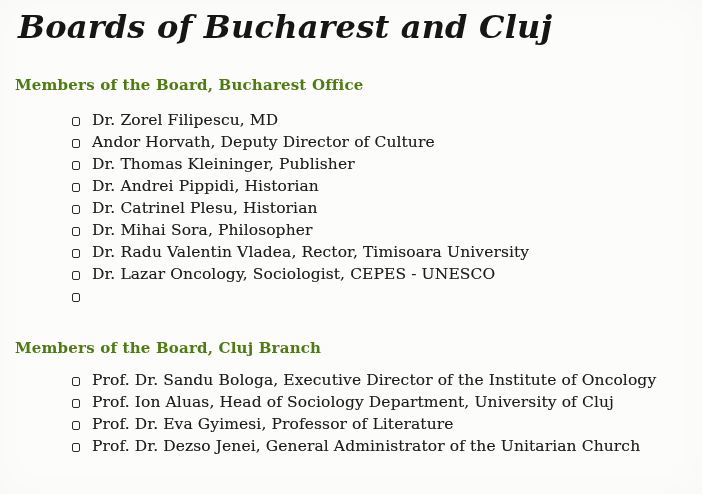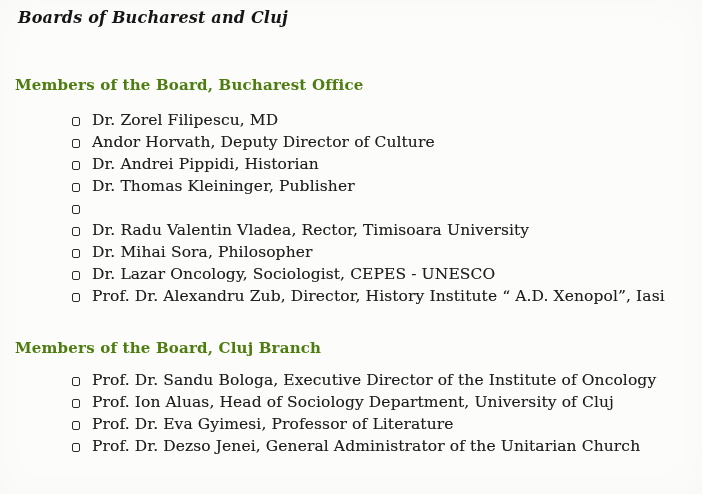--- a/index.html
+++ b/index.html
@@ -15,21 +15,21 @@
     overflow: hidden;
     font-family: "DejaVu Serif", serif;
     color: #1c1c1c;
     
     box-shadow: inset 0 0 40px rgba(0,0,0,0.02);
   }
   .doc-title {
     position: absolute;
     left: 18px;
     top: 8px;
-    font-size: 16px;
+    font-size: 32px;
     font-weight: bold;
     font-style: italic;
     letter-spacing: 0.2px;
     white-space: nowrap;
     color: #161616;
   }
   .section-heading {
     position: absolute;
     left: 15px;
     font-size: 15px;
@@ -86,44 +86,44 @@
     <li>
       <span class="bullet"></span>
       <span class="member-text">Dr. Zorel Filipescu, MD</span>
     </li>
     <li>
       <span class="bullet"></span>
       <span class="member-text">Andor Horvath, Deputy Director of Culture</span>
     </li>
     <li>
       <span class="bullet"></span>
+      <span class="member-text">Dr. Thomas Kleininger, Publisher</span>
+    </li>
+    <li>
+      <span class="bullet"></span>
       <span class="member-text">Dr. Andrei Pippidi, Historian</span>
     </li>
     <li>
       <span class="bullet"></span>
-      <span class="member-text">Dr. Thomas Kleininger, Publisher</span>
+      <span class="member-text">Dr. Catrinel Plesu, Historian</span>
     </li>
     <li>
       <span class="bullet"></span>
+      <span class="member-text">Dr. Mihai Sora, Philosopher</span>
     </li>
     <li>
       <span class="bullet"></span>
       <span class="member-text">Dr. Radu Valentin Vladea, Rector, Timisoara University</span>
     </li>
     <li>
       <span class="bullet"></span>
-      <span class="member-text">Dr. Mihai Sora, Philosopher</span>
-    </li>
-    <li>
-      <span class="bullet"></span>
       <span class="member-text">Dr. Lazar Oncology, Sociologist, CEPES - UNESCO</span>
     </li>
     <li>
       <span class="bullet"></span>
-      <span class="member-text">Prof. Dr. Alexandru Zub, Director, History Institute “ A.D. Xenopol”, Iasi</span>
     </li>
   </ul>
 
   <div class="section-heading heading-2">Members of the Board, Cluj Branch</div>
 
   <ul class="member-list list-2">
     <li>
       <span class="bullet"></span>
       <span class="member-text">Prof. Dr. Sandu Bologa, Executive Director of the Institute of Oncology</span>
     </li>

